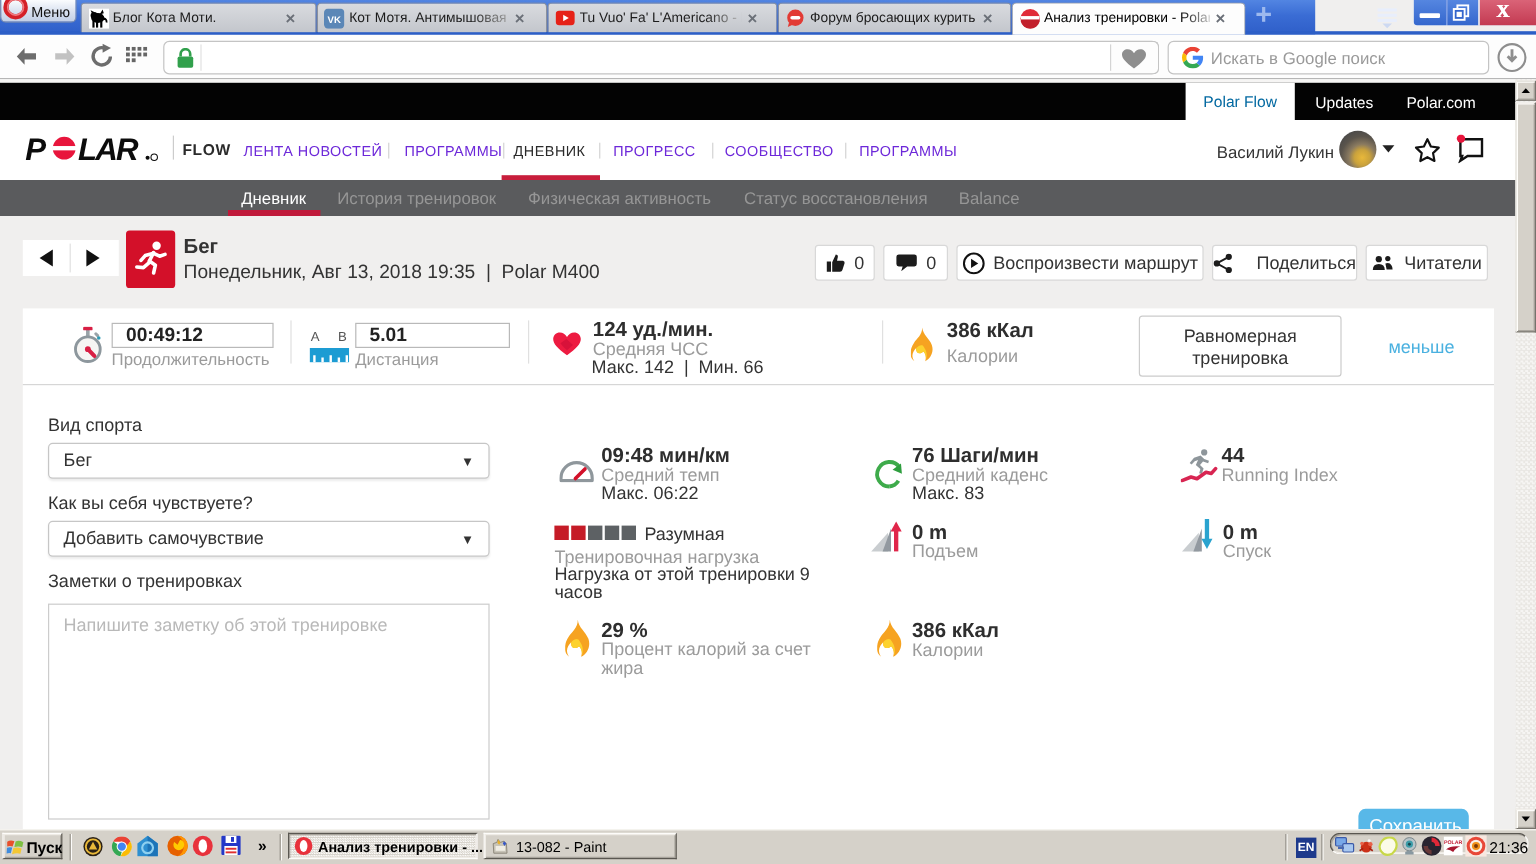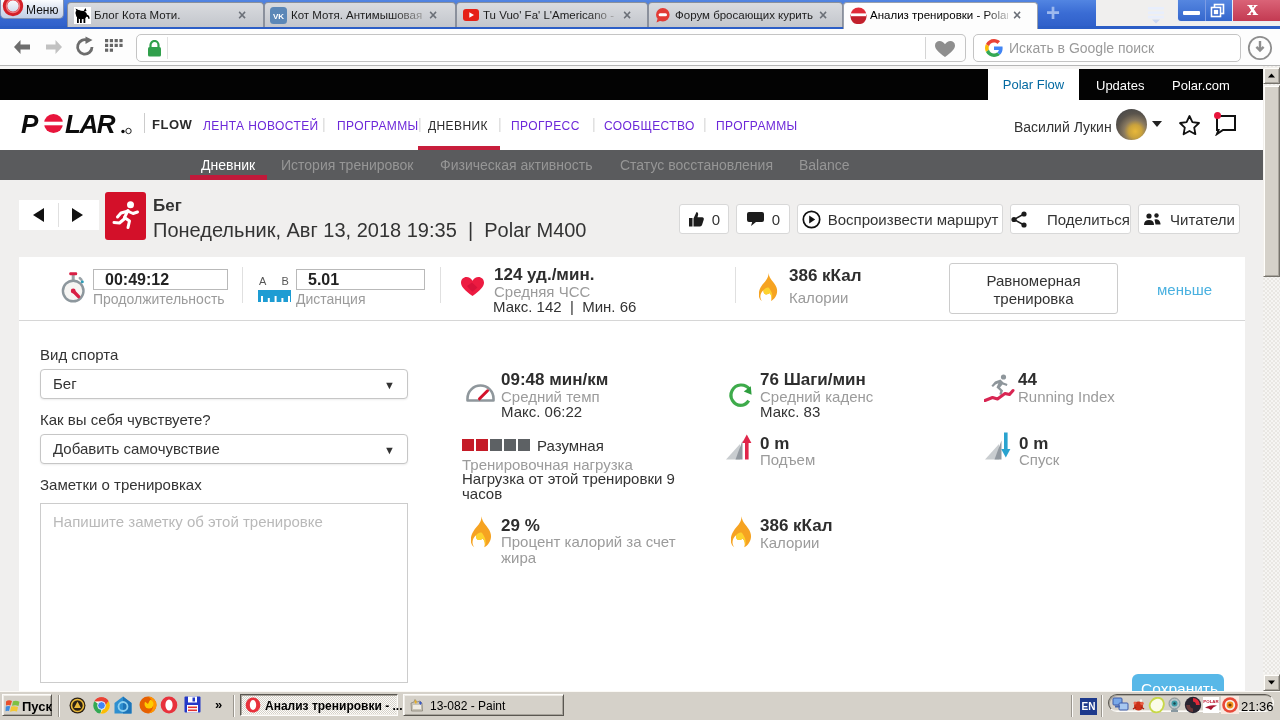--- a/index.html
+++ b/index.html
@@ -260,21 +260,21 @@
       <g fill="none" stroke="#fff" stroke-width="3" stroke-linecap="round" stroke-linejoin="round">
         <path d="M18 10.5 L14.5 17.5"></path>
         <path d="M17.5 11 L23 13.5 L27.5 12"></path>
         <path d="M16.5 11.5 L11 13 L7.5 17"></path>
         <path d="M14.5 17.5 L19.5 21 L18 27.5"></path>
         <path d="M14.8 18.5 L9.5 23 L4 22.5"></path>
       </g>
     </svg>
   </div>
   <div class="abs" style="left:153px;top:196px;font-size:17px;font-weight:bold;color:#333;">Бег</div>
-  <div class="abs" style="left:153px;top:219px;font-size:20px;color:#333;">Понедельник, Авг 13, 2018 19:35&nbsp; | &nbsp;Polar M400</div>
+  <div class="abs" style="left:153px;top:219px;font-size:16px;color:#333;">Понедельник, Авг 13, 2018 19:35&nbsp; | &nbsp;Polar M400</div>
   <div class="gbtn" style="left:679px;width:50px;">
     <svg width="17" height="17" viewBox="0 0 17 17">
         <path d="M1 7 H4.5 V15.5 H1 Z M5.5 15.5 V7.5 L8.5 1 Q10.5 1.2 10.2 3.2 L9.5 6.2 L14.5 6.2 Q16.3 6.6 15.8 8.4 L14 14 Q13.6 15.4 12 15.5 Z" fill="#1c1c1c"></path>
       </svg>
     <span>0</span>
   </div>
   <div class="gbtn" style="left:736px;width:54px;">
     <svg width="19" height="16" viewBox="0 0 19 16">
         <path d="M3 1 H16 Q18 1 18 3 V9 Q18 11 16 11 H10 L5 15 L6.2 11 H3 Q1 11 1 9 V3 Q1 1 3 1 Z" fill="#1c1c1c"></path>
       </svg>

